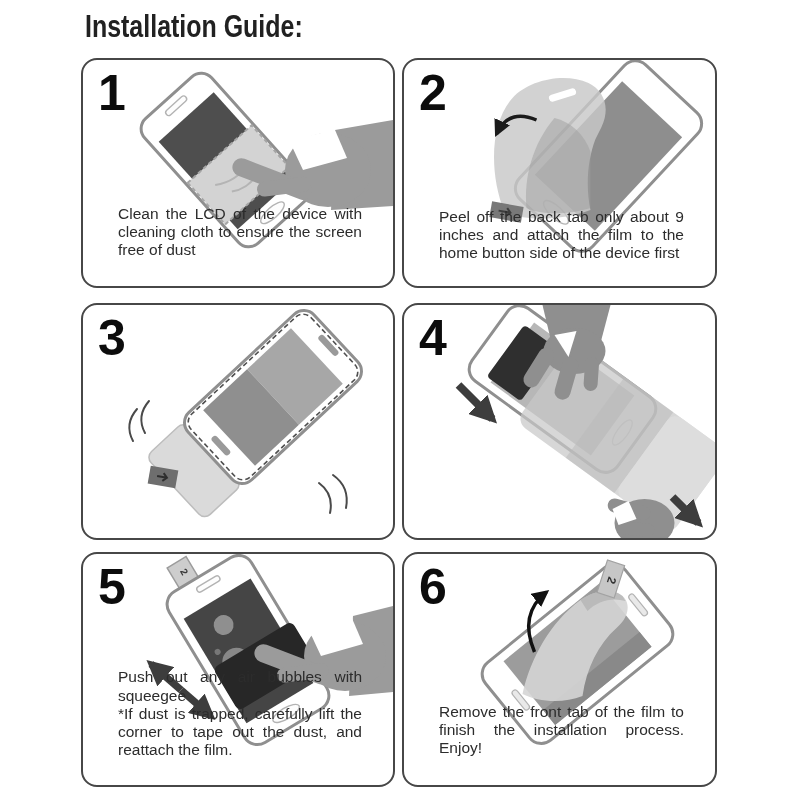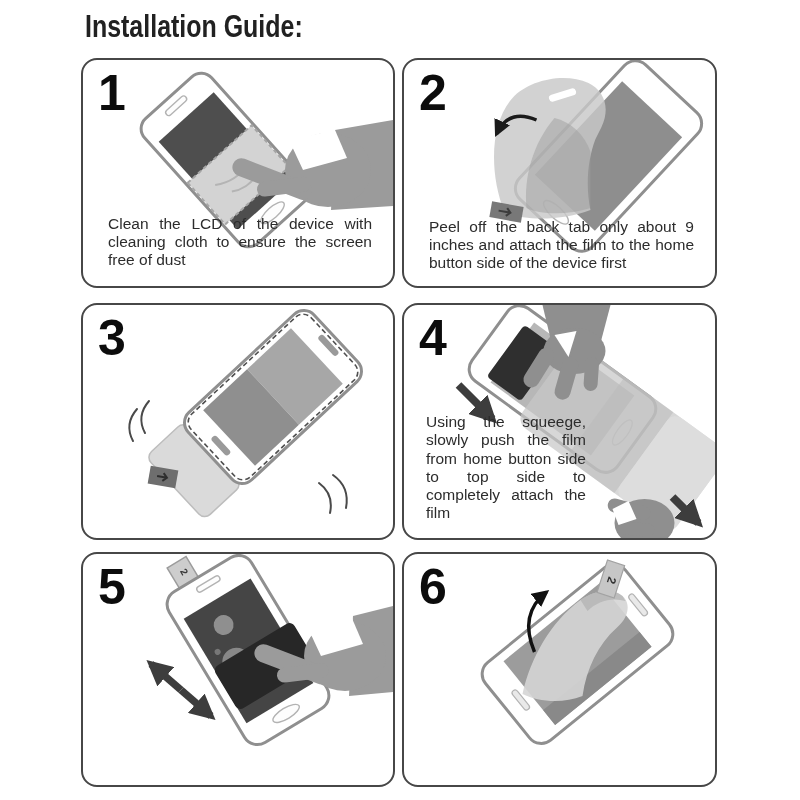--- a/index.html
+++ b/index.html
@@ -21,21 +21,21 @@
   #p3{left:81px;top:303px;width:314px;height:237px}
   #p4{left:402px;top:303px;width:315px;height:237px}
   #p5{left:81px;top:552px;width:314px;height:235px}
   #p6{left:402px;top:552px;width:315px;height:235px}
   .illus{position:absolute;left:0;top:0;width:100%;height:100%;}
   .num{
     position:absolute;left:15px;top:8px;line-height:1;
     font-size:50px;font-weight:700;color:#0c0c0c;
   }
   .cap{
-    position:absolute;left:17px;right:13px;bottom:9px;margin:8px;
+    position:absolute;left:17px;right:13px;bottom:9px;margin:18px;
     font-size:15.5px;line-height:1.17;color:#2c2c2c;
     text-align:justify;white-space:pre-line;
   }
   #p2 .cap{bottom:6px}
   #p3 .cap{bottom:6px}
   #p4 .cap{left:14px;right:auto;width:160px;bottom:8px}
   #p5 .cap{bottom:8px}
   #p6 .cap{bottom:10px}
 </style>
 </head>
@@ -153,21 +153,20 @@
       <rect x="0" y="-7" width="44" height="14" rx="7" transform="translate(246,210) rotate(195)"></rect>
       <rect x="0" y="-6.5" width="38" height="13" rx="6.5" transform="translate(250,226) rotate(186)"></rect>
       <polygon points="208,204 224,196 232,214 214,220" fill="#ffffff"></polygon>
     </g>
     <g stroke="#3d3d3d" stroke-width="8">
       <line x1="54" y1="80" x2="88" y2="114" marker-end="url(#ah4)"></line>
       <line x1="268" y1="192" x2="294" y2="218" marker-end="url(#ah4)"></line>
     </g>
   </svg>
   <div class="num">4</div>
-  <p class="cap">Using the squeege, slowly push the film from home button side to top side to completely attach the film</p>
 </section>
 
 <section class="panel" id="p5">
   <svg class="illus" viewBox="0 0 310 231">
     <defs>
       <marker id="ah5" markerWidth="3.4" markerHeight="3.4" refX="2.6" refY="1.7" orient="auto">
         <path d="M0,0 L3.4,1.7 L0,3.4 Z" fill="#3d3d3d"></path>
       </marker>
     </defs>
     <g transform="translate(165,96) rotate(-31)">
@@ -194,20 +193,22 @@
       <polygon points="224,72 268,62 280,90 238,102" fill="#ffffff"></polygon>
       <rect x="0" y="-9" width="80" height="18" rx="9" transform="translate(172,96) rotate(21)"></rect>
       <rect x="0" y="-7.5" width="52" height="15" rx="7.5" transform="translate(194,122) rotate(-7)"></rect>
     </g>
     <g stroke="#3d3d3d" stroke-width="7.5">
       <line x1="98" y1="136" x2="68" y2="110" marker-end="url(#ah5)"></line>
       <line x1="98" y1="136" x2="128" y2="162" marker-end="url(#ah5)"></line>
     </g>
   </svg>
   <div class="num">5</div>
+  <p class="cap">Push out any air bubbles with squeegee
+*If dust is trapped, carefully lift the corner to tape out the dust, and reattach the film.</p>
 </section>
 
 <section class="panel" id="p6">
   <svg class="illus" viewBox="0 0 310 231">
     <defs>
       <marker id="ah6" markerWidth="5" markerHeight="5" refX="4" refY="2.5" orient="auto">
         <path d="M0,0 L5,2.5 L0,5 Z" fill="#111111"></path>
       </marker>
     </defs>
     <g transform="translate(173,100) rotate(51)">
@@ -221,13 +222,14 @@
       <path d="M118,140 C126,104 146,68 176,46 C190,36 208,33 218,42 C227,50 224,64 212,74 C194,90 182,114 178,142 C158,150 134,148 118,140 Z" fill="#d5d5d5" opacity="0.9"></path>
       <path d="M176,46 C190,36 208,33 218,42 L221,47 C207,43 193,47 183,57 Z" fill="#b0b0b0" opacity="0.7"></path>
     </g>
     <g transform="translate(206,26) rotate(18)">
       <rect x="-9" y="-18" width="18" height="34" fill="#c6c6c6" stroke="#a2a2a2" stroke-width="1.2"></rect>
       <text transform="rotate(90)" x="0" y="3" font-size="12" fill="#333333" text-anchor="middle" font-weight="bold">2</text>
     </g>
     <path d="M130,98 Q114,60 142,38" fill="none" stroke="#111111" stroke-width="3.4" marker-end="url(#ah6)"></path>
   </svg>
   <div class="num">6</div>
+  <p class="cap">Remove the front tab of the film to finish the installation process. Enjoy!</p>
 </section>
 
 </body></html>

